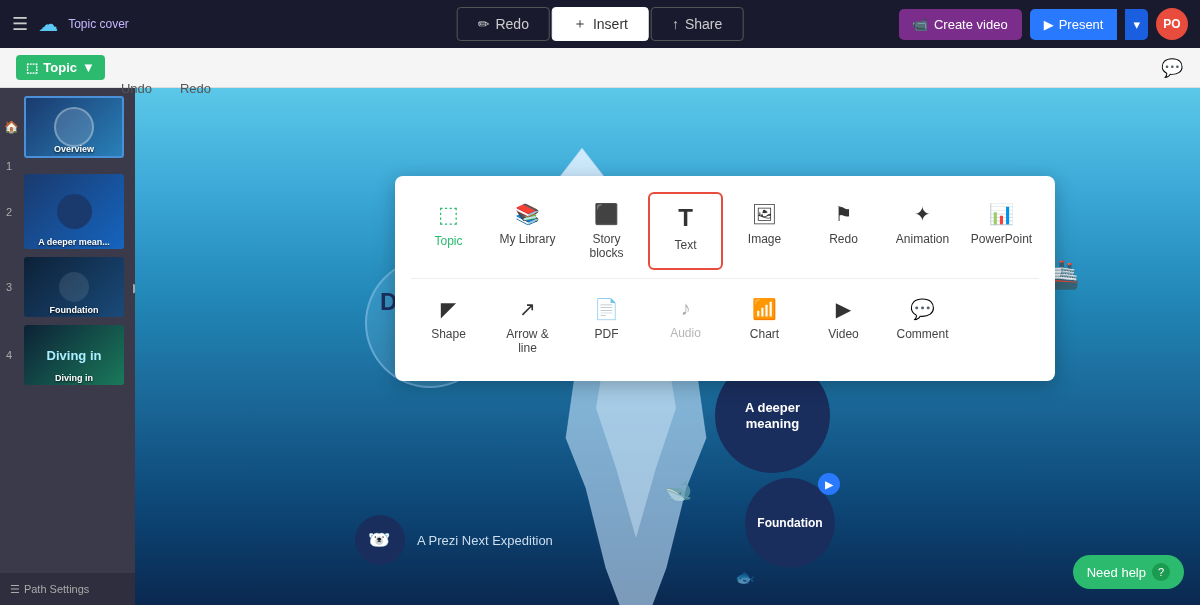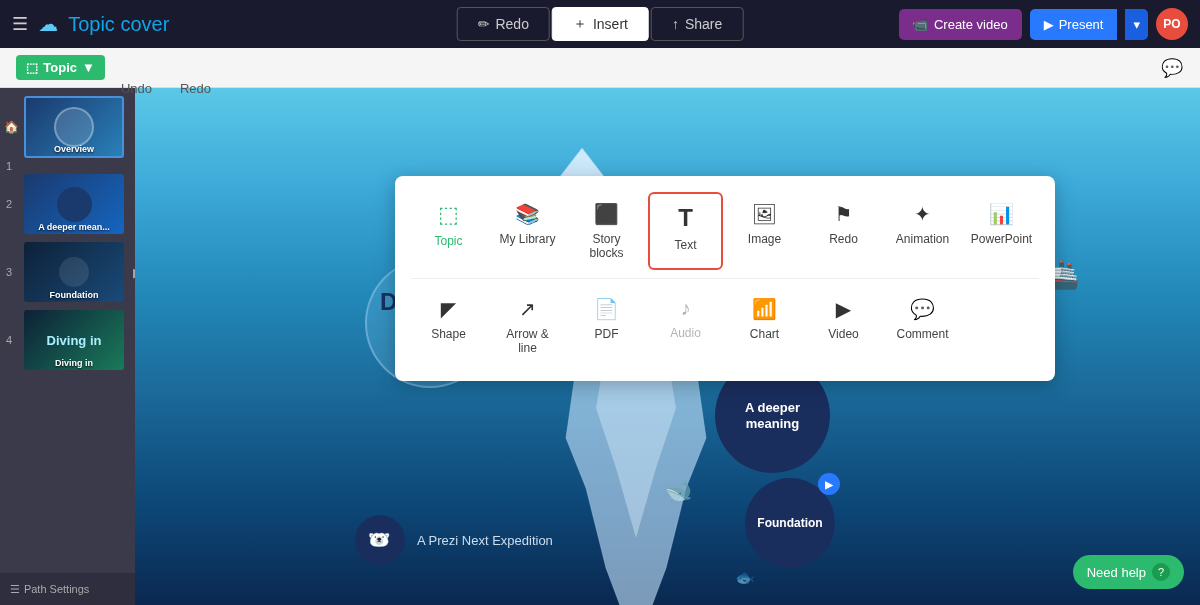--- a/index.html
+++ b/index.html
@@ -11,21 +11,21 @@
       background: #1a1a2e;
       display: flex;
       align-items: center;
       padding: 0 12px;
       gap: 10px;
       position: relative;
       z-index: 100;
     }
     .hamburger-icon { color: #ccc; font-size: 18px; cursor: pointer; }
     .cloud-icon { color: #5bc8f5; font-size: 20px; }
-    .topbar-title { color: #0ea5e9; font-size: 20px; font-weight: 500; }
+    .topbar-title { color: #c4b5fd; font-size: 12px; font-weight: 500; }
 
     .topbar-center {
       position: absolute;
       left: 50%;
       transform: translateX(-50%);
       display: flex;
       gap: 2px;
     }
     .tab-btn {
       padding: 7px 20px;
@@ -459,21 +459,21 @@
         <span class="slide-label">Overview</span>
       </div>
     </div>
 
     <div style="position:relative; display:flex; align-items:center; margin-bottom:2px;">
       <span style="position:absolute; left:0; color:#aaa; font-size:11px;">1</span>
     </div>
 
     <div style="position:relative; display:flex; align-items:center; margin-bottom:2px;">
       <span style="position:absolute; left:0; color:#aaa; font-size:11px;">2</span>
-      <div class="slide-img thumb-deeper" style="margin-left:18px; width:100px; height:60px; position:relative; cursor:pointer;">
+      <div class="slide-img thumb-deeper" style="margin-left:18px; width:100px; height:75px; position:relative; cursor:pointer;">
         <div style="position:absolute;inset:0;display:flex;align-items:center;justify-content:center;">
           <div style="width:35px;height:35px;border-radius:50%;background:#1a3a6e;"></div>
         </div>
         <span class="slide-label">A deeper mean...</span>
       </div>
     </div>
 
     <div style="position:relative; display:flex; align-items:center; margin-bottom:2px;">
       <span style="position:absolute; left:0; color:#aaa; font-size:11px;">3</span>
       <div class="slide-img thumb-foundation" style="margin-left:18px; width:100px; height:60px; position:relative; cursor:pointer;">

